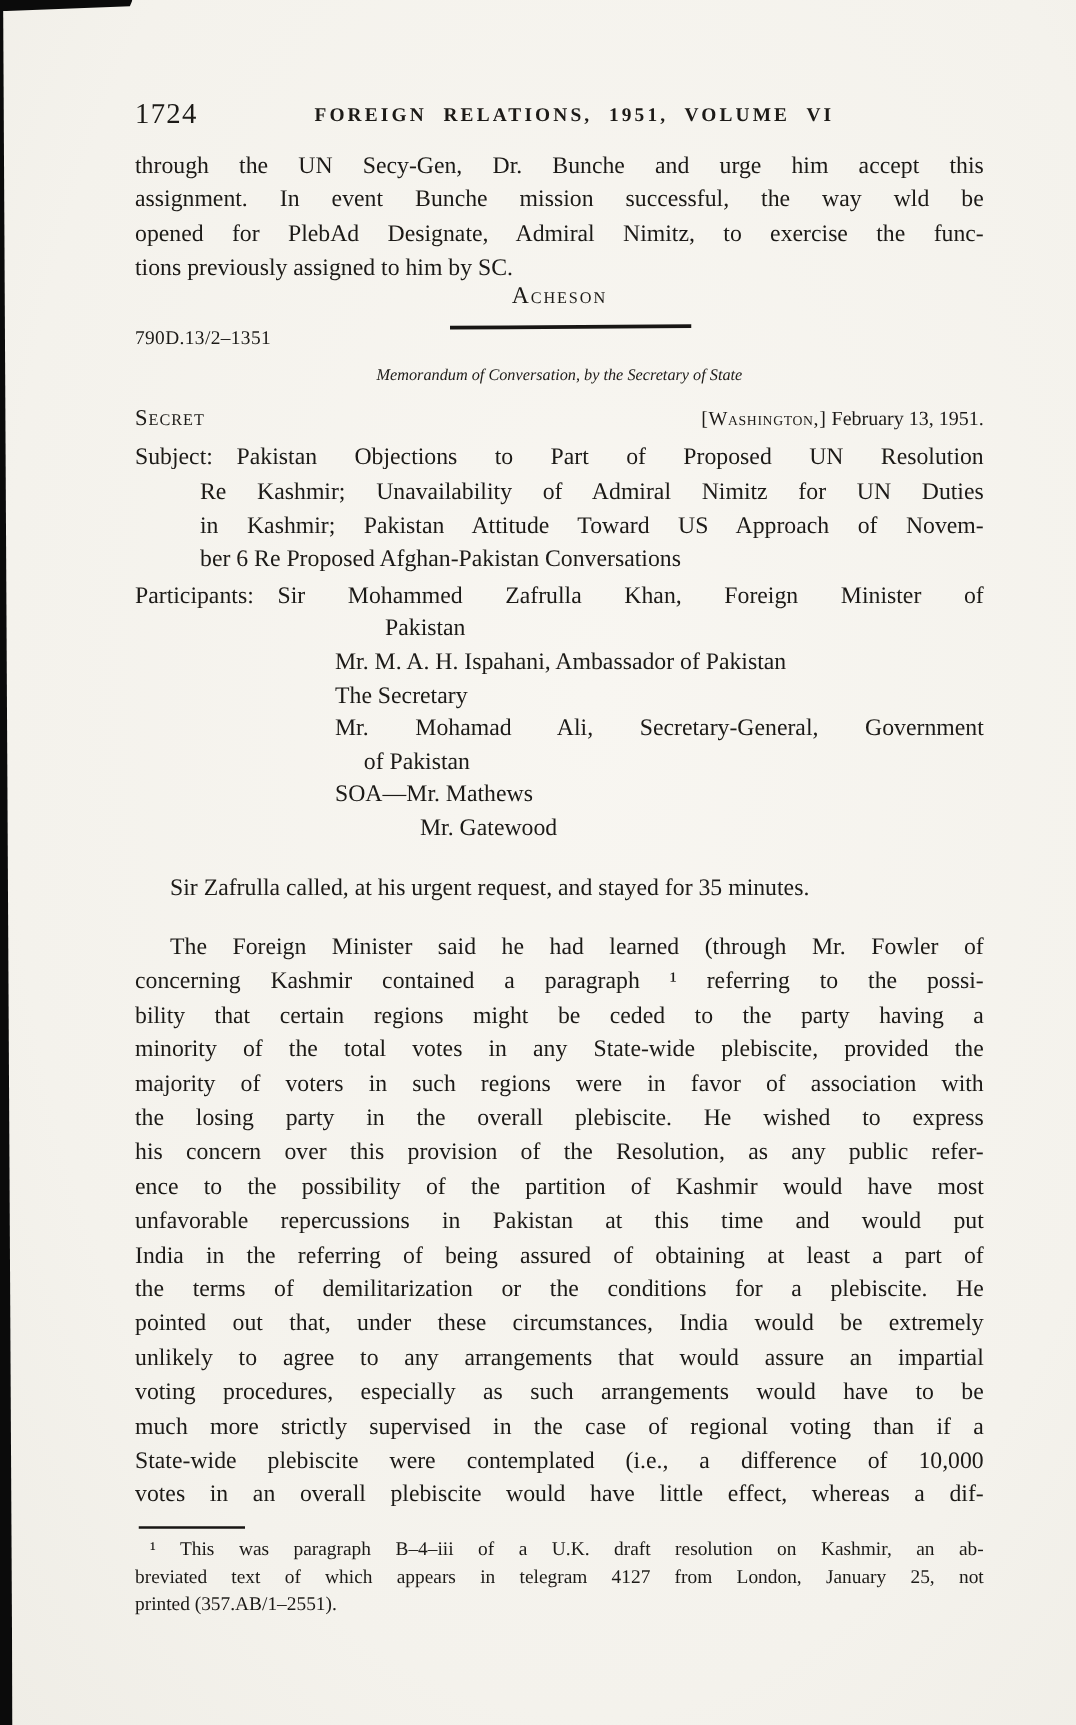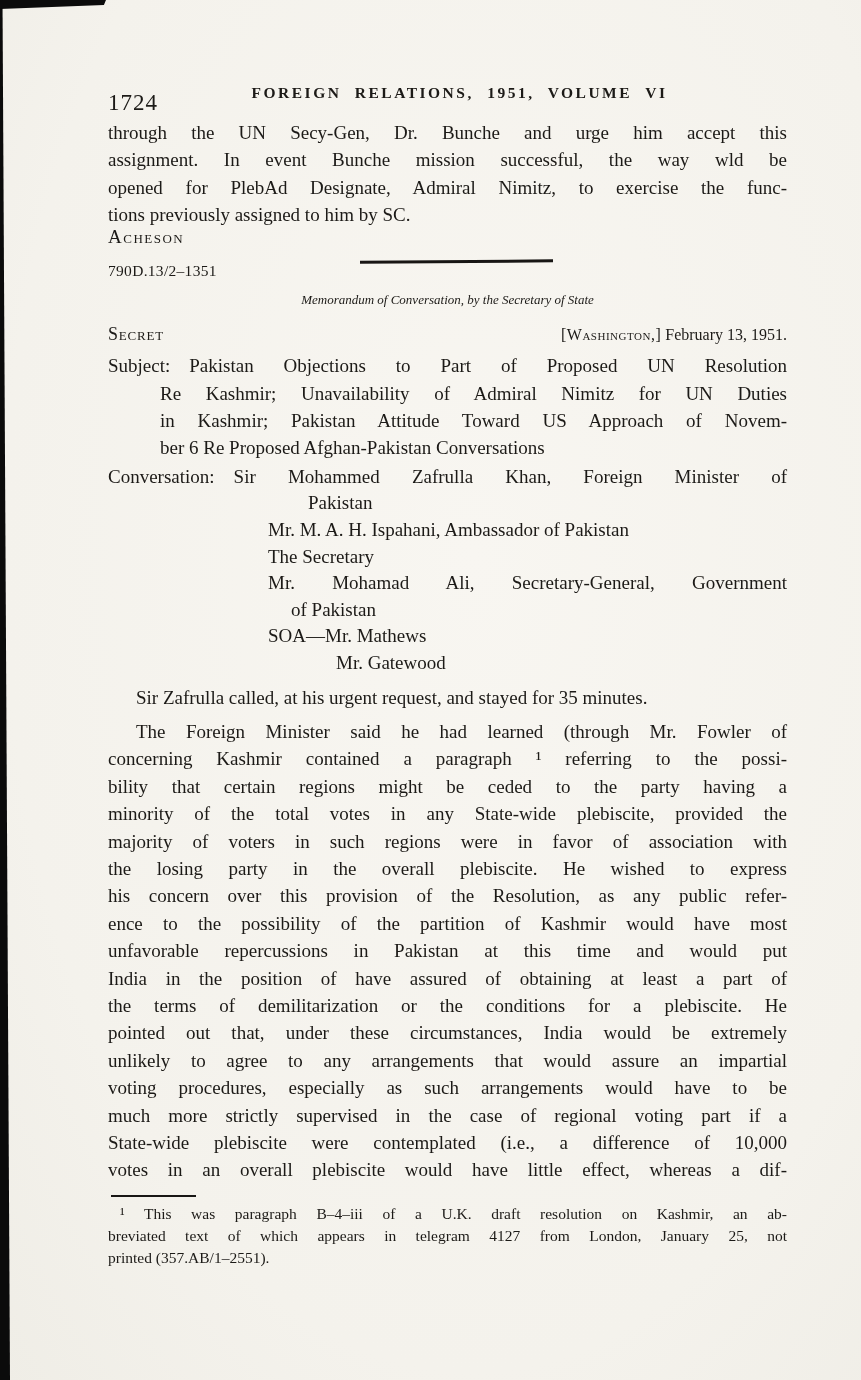--- a/index.html
+++ b/index.html
@@ -19,56 +19,56 @@
     clip-path: polygon(0 0, 2.5px 0, 10px 100%, 0 100%);
   }
   .edge-topbar {
     position:absolute; left:0; top:0; width:106px; height:9px;
     background:#0b0b0b;
     clip-path: polygon(0 0, 100% 0, 98% 55%, 0 100%);
   }
   .content { position:absolute; left:108px; top:78px; width:679px; }
 
   .header-row { position:relative; height:32px; margin-bottom:9px; }
-  .page-num { position:absolute; left:0; top:12px; font-size:23px; letter-spacing:1px; }
+  .page-num { position:absolute; left:0; top:0; font-size:23px; letter-spacing:1px; }
   .running-title {
     position:absolute; left:40px; right:16px; top:6px;
     text-align:center; font-size:15.5px; font-weight:bold;
     letter-spacing:2.5px; word-spacing:7px;
   }
 
   .line { font-size:19px; line-height:27.4px; }
   .j { text-align:justify; text-align-last:justify; text-justify:inter-word; }
   .ind-first { text-indent:28px; }
   .ind-sub  { padding-left:52px; }
   .ind-p1   { padding-left:160px; }
   .ind-p15  { padding-left:183px; }
   .ind-p2   { padding-left:200px; }
   .ind-p3   { padding-left:228px; }
   .fn-first { text-indent:12px; }
 
   .sc { font-variant:small-caps; }
 
-  .signature-line { text-align:left; font-size:19px; line-height:24px; margin-top:-4px; }
+  .signature-line { text-align:center; font-size:19px; line-height:24px; margin-top:-4px; }
   .signature-line .sc { letter-spacing:1.5px; }
 
   .section-rule { width:193px; height:2.5px; background:#181614; margin:11px 0 0 252px; transform:rotate(-0.4deg); }
 
   .file-ref { margin-top:0; font-size:15.5px; letter-spacing:0.3px; }
   .doc-title { margin-top:12px; text-align:center; font-style:italic; font-size:13px; }
 
   .dateline-row { display:flex; justify-content:space-between; align-items:baseline; margin-top:16px; }
   .classification { font-variant:small-caps; font-size:18px; letter-spacing:0.8px; }
   .dateline { font-size:16px; }
   .dateline .sc { letter-spacing:0.5px; }
 
   .subject-block { margin-top:7px; }
   .participants-block { margin-top:2px; }
   .participants-block .line { line-height:26.6px; }
-  .body-block { margin-top:7px; }
+  .body-block { margin-top:20px; }
 
   .fn-rule { width:85px; height:2px; background:#181614; margin:11px 0 6px 3px; }
   .fn .line { font-size:15.5px; line-height:22.2px; }
 </style>
 </head>
 <body>
 
 <div class="scan">
   <div class="edge-left"></div>
   <div class="edge-topbar"></div>
@@ -102,21 +102,21 @@
     </div>
 
     <div class="subject-block">
         <div class="line j">Subject: Pakistan Objections to Part of Proposed UN Resolution</div>
         <div class="line j ind-sub">Re Kashmir; Unavailability of Admiral Nimitz for UN Duties</div>
         <div class="line j ind-sub">in Kashmir; Pakistan Attitude Toward US Approach of Novem-</div>
         <div class="line ind-sub">ber 6 Re Proposed Afghan-Pakistan Conversations</div>
       </div>
 
     <div class="participants-block">
-        <div class="line j">Conversation: Sir Mohammed Zafrulla Khan, Foreign Minister of</div>
+        <div class="line j">Participants: Sir Mohammed Zafrulla Khan, Foreign Minister of</div>
         <div class="line ind-p2">Pakistan</div>
         <div class="line ind-p1">Mr. M. A. H. Ispahani, Ambassador of Pakistan</div>
         <div class="line ind-p1">The Secretary</div>
         <div class="line j ind-p1">Mr. Mohamad Ali, Secretary-General, Government</div>
         <div class="line ind-p15">of Pakistan</div>
         <div class="line ind-p1">SOA—Mr. Mathews</div>
         <div class="line ind-p3">Mr. Gatewood</div>
       </div>
 
     <div class="body-block">
@@ -125,26 +125,26 @@
     <div class="body-block">
         <div class="line j ind-first">The Foreign Minister said he had learned (through Mr. Fowler of</div>
         <div class="line j">concerning Kashmir contained a paragraph ¹ referring to the possi-</div>
         <div class="line j">bility that certain regions might be ceded to the party having a</div>
         <div class="line j">minority of the total votes in any State-wide plebiscite, provided the</div>
         <div class="line j">majority of voters in such regions were in favor of association with</div>
         <div class="line j">the losing party in the overall plebiscite. He wished to express</div>
         <div class="line j">his concern over this provision of the Resolution, as any public refer-</div>
         <div class="line j">ence to the possibility of the partition of Kashmir would have most</div>
         <div class="line j">unfavorable repercussions in Pakistan at this time and would put</div>
-        <div class="line j">India in the position of have assured of obtaining at least a part of</div>
+        <div class="line j">India in the referring of being assured of obtaining at least a part of</div>
         <div class="line j">the terms of demilitarization or the conditions for a plebiscite. He</div>
         <div class="line j">pointed out that, under these circumstances, India would be extremely</div>
         <div class="line j">unlikely to agree to any arrangements that would assure an impartial</div>
         <div class="line j">voting procedures, especially as such arrangements would have to be</div>
-        <div class="line j">much more strictly supervised in the case of regional voting part if a</div>
+        <div class="line j">much more strictly supervised in the case of regional voting than if a</div>
         <div class="line j">State-wide plebiscite were contemplated (i.e., a difference of 10,000</div>
         <div class="line j">votes in an overall plebiscite would have little effect, whereas a dif-</div>
       </div>
 
     <div class="fn-rule"></div>
     <div class="fn">
         <div class="line j fn-first">¹ This was paragraph B–4–iii of a U.K. draft resolution on Kashmir, an ab-</div>
         <div class="line j">breviated text of which appears in telegram 4127 from London, January 25, not</div>
         <div class="line">printed (357.AB/1–2551).</div>
       </div>

